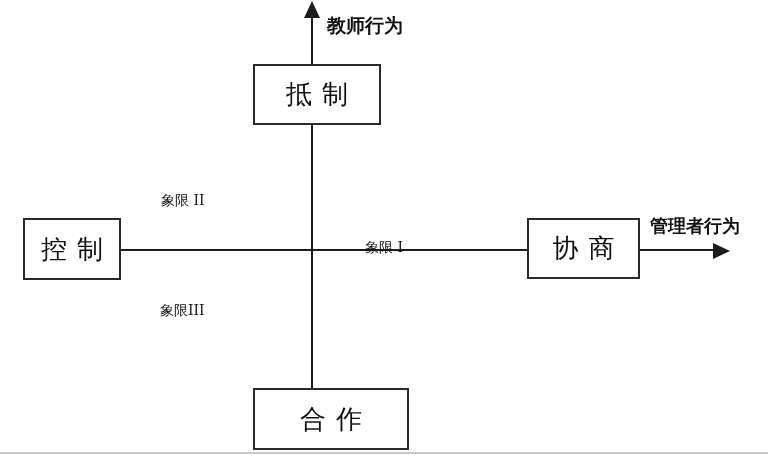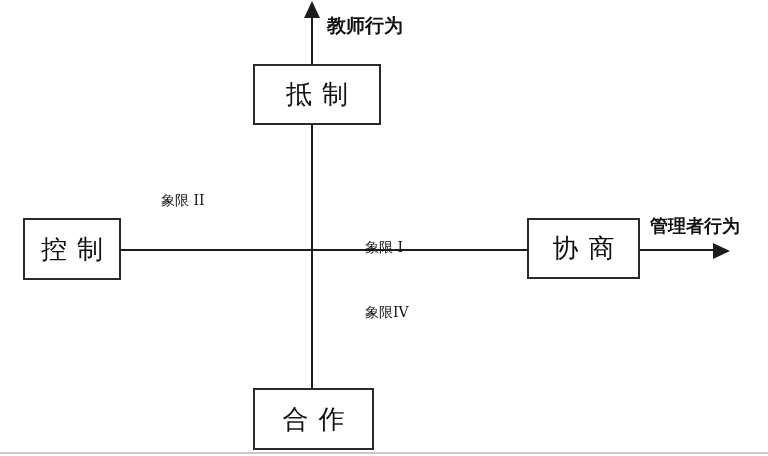--- a/index.html
+++ b/index.html
@@ -37,21 +37,21 @@
     align-items: center;
     justify-content: center;
     font-size: 26px;
     letter-spacing: 10px;
     text-indent: 10px; 
     box-sizing: border-box;
   }
   .box-top    { left: 253px; top: 64px;  width: 128px; height: 61px; }
   .box-left   { left: 23px;  top: 218px; width: 98px;  height: 62px; }
   .box-right  { left: 527px; top: 218px; width: 113px; height: 61px; font-family: Liberation Serif, serif; }
-  .box-bottom { left: 253px; top: 388px; width: 121px; height: 62px; }
+  .box-bottom { left: 253px; top: 388px; width: 156px; height: 62px; }
   .axis-label {
     position: absolute;
     font-size: 19px;
     white-space: nowrap;
     font-weight: 600;
   }
   .y-axis-label { left: 327px; top: 13px; }
   .x-axis-label { left: 650px; top: 214px; font-size: 18px; }
   .quad-label {
     position: absolute;
@@ -88,18 +88,18 @@
   <div class="qbox box-left">控制</div>
 
   <div class="qbox box-right">协商</div>
 
   <div class="qbox box-bottom">合作</div>
 
   <div class="quad-label q2">象限 II</div>
 
   <div class="quad-label q1">象限 I</div>
 
+  <div class="quad-label q3">象限III</div>
 
-  <div class="quad-label q4">象限IV</div>
 
   <div class="bottom-rule"></div>
 
 </div>
 
 </body></html>

